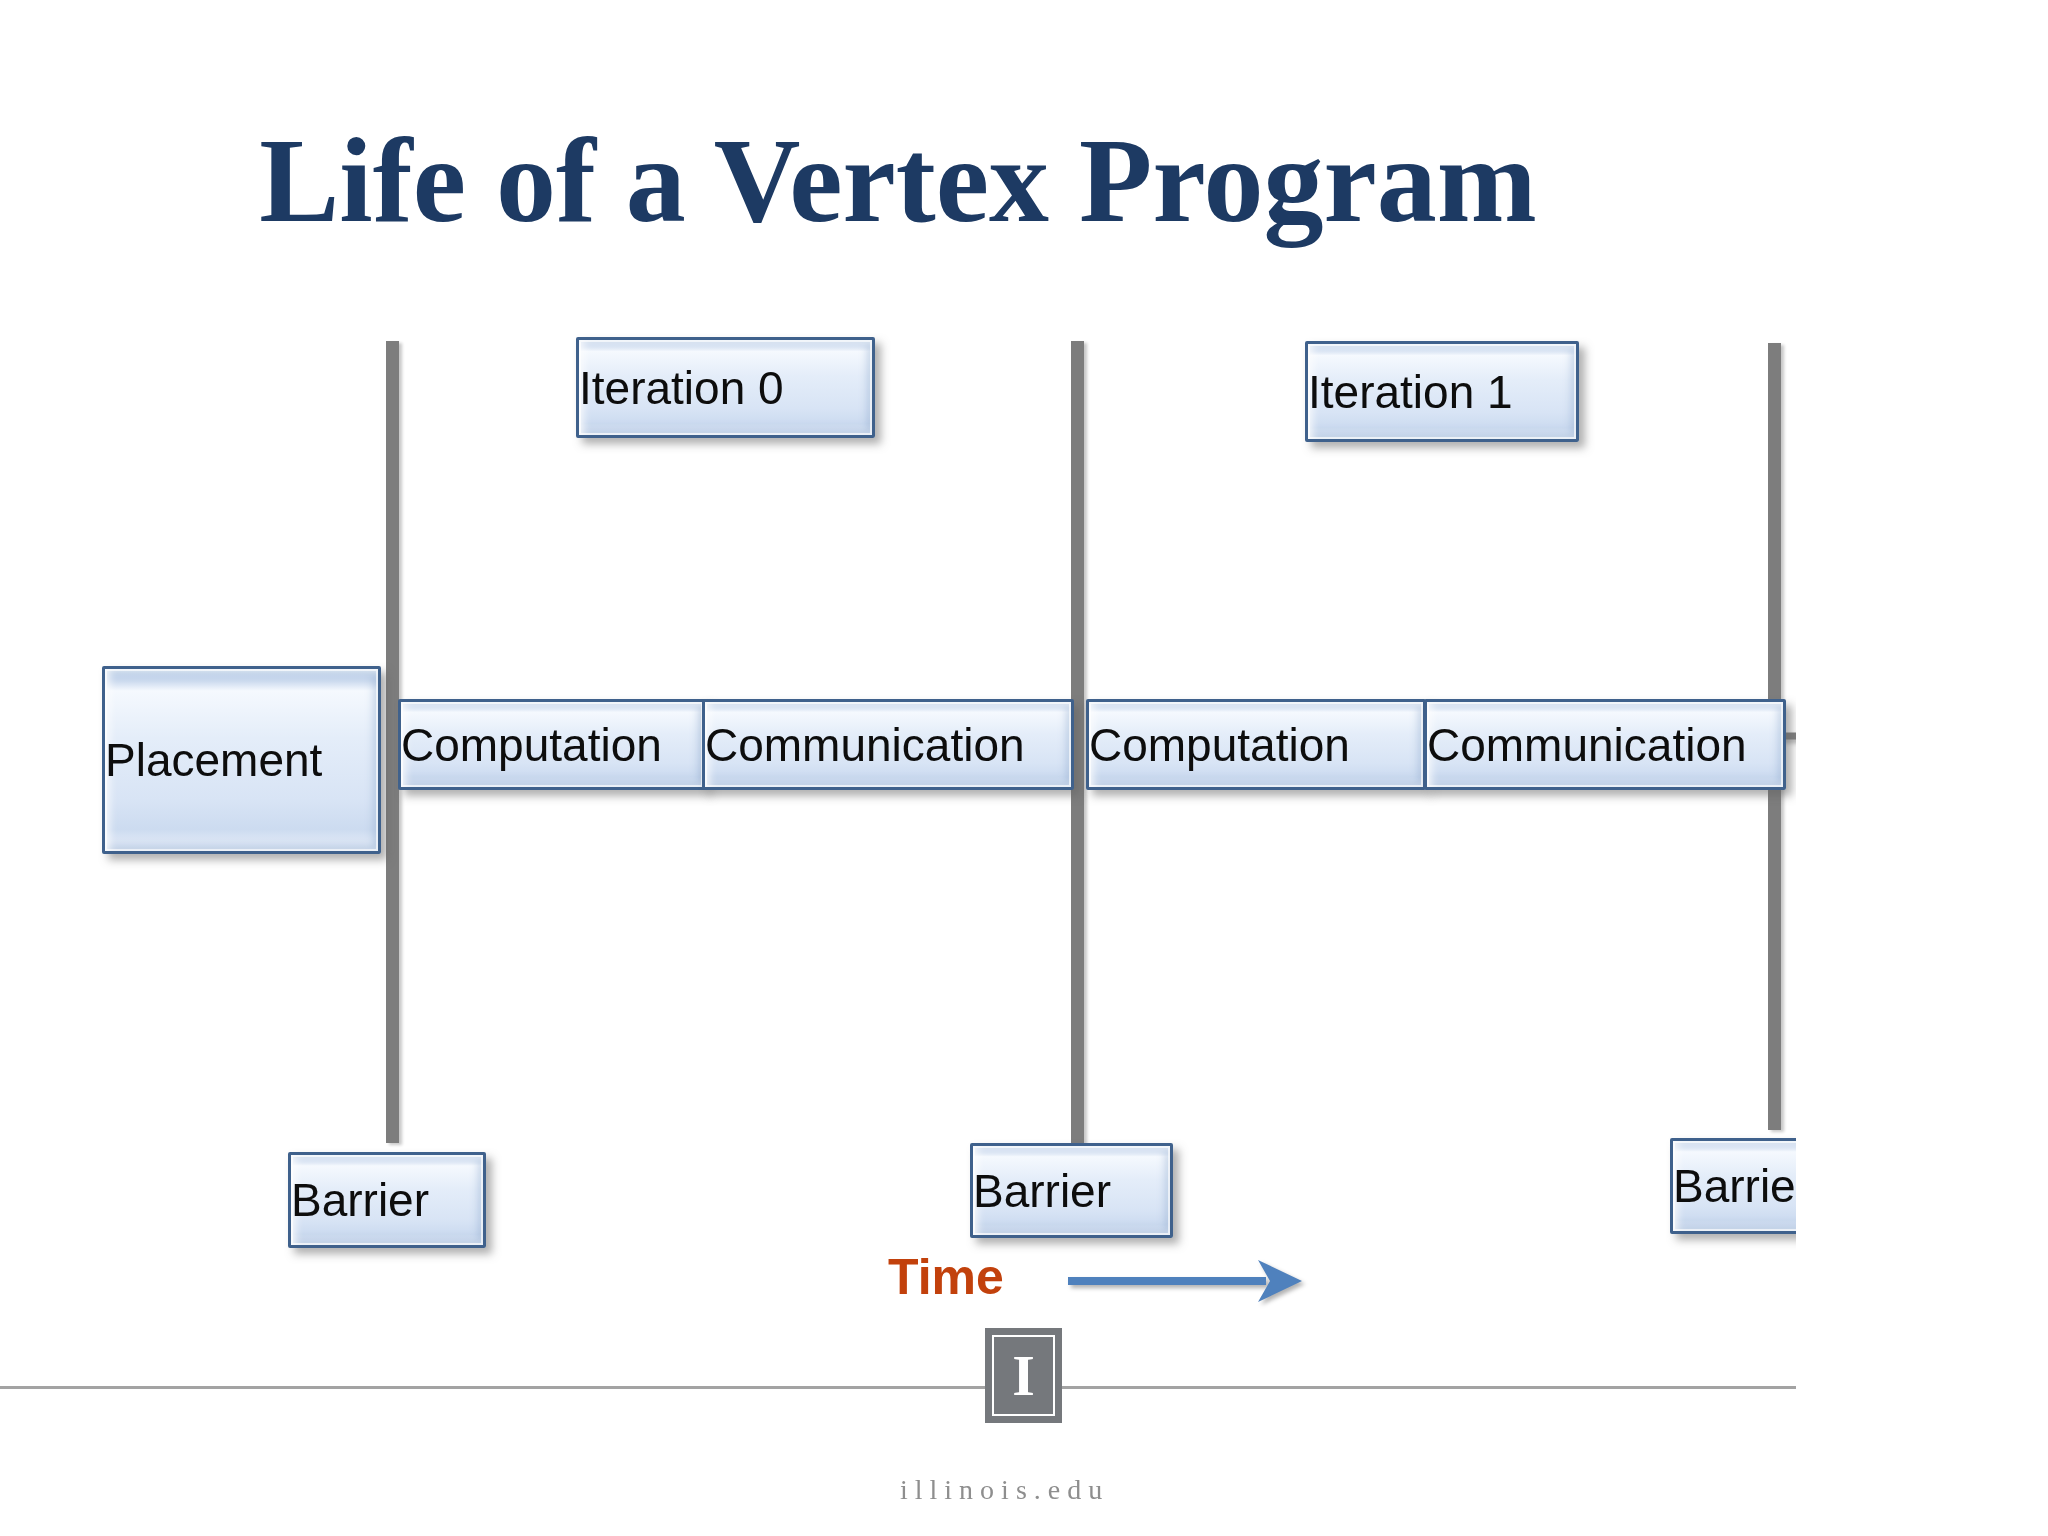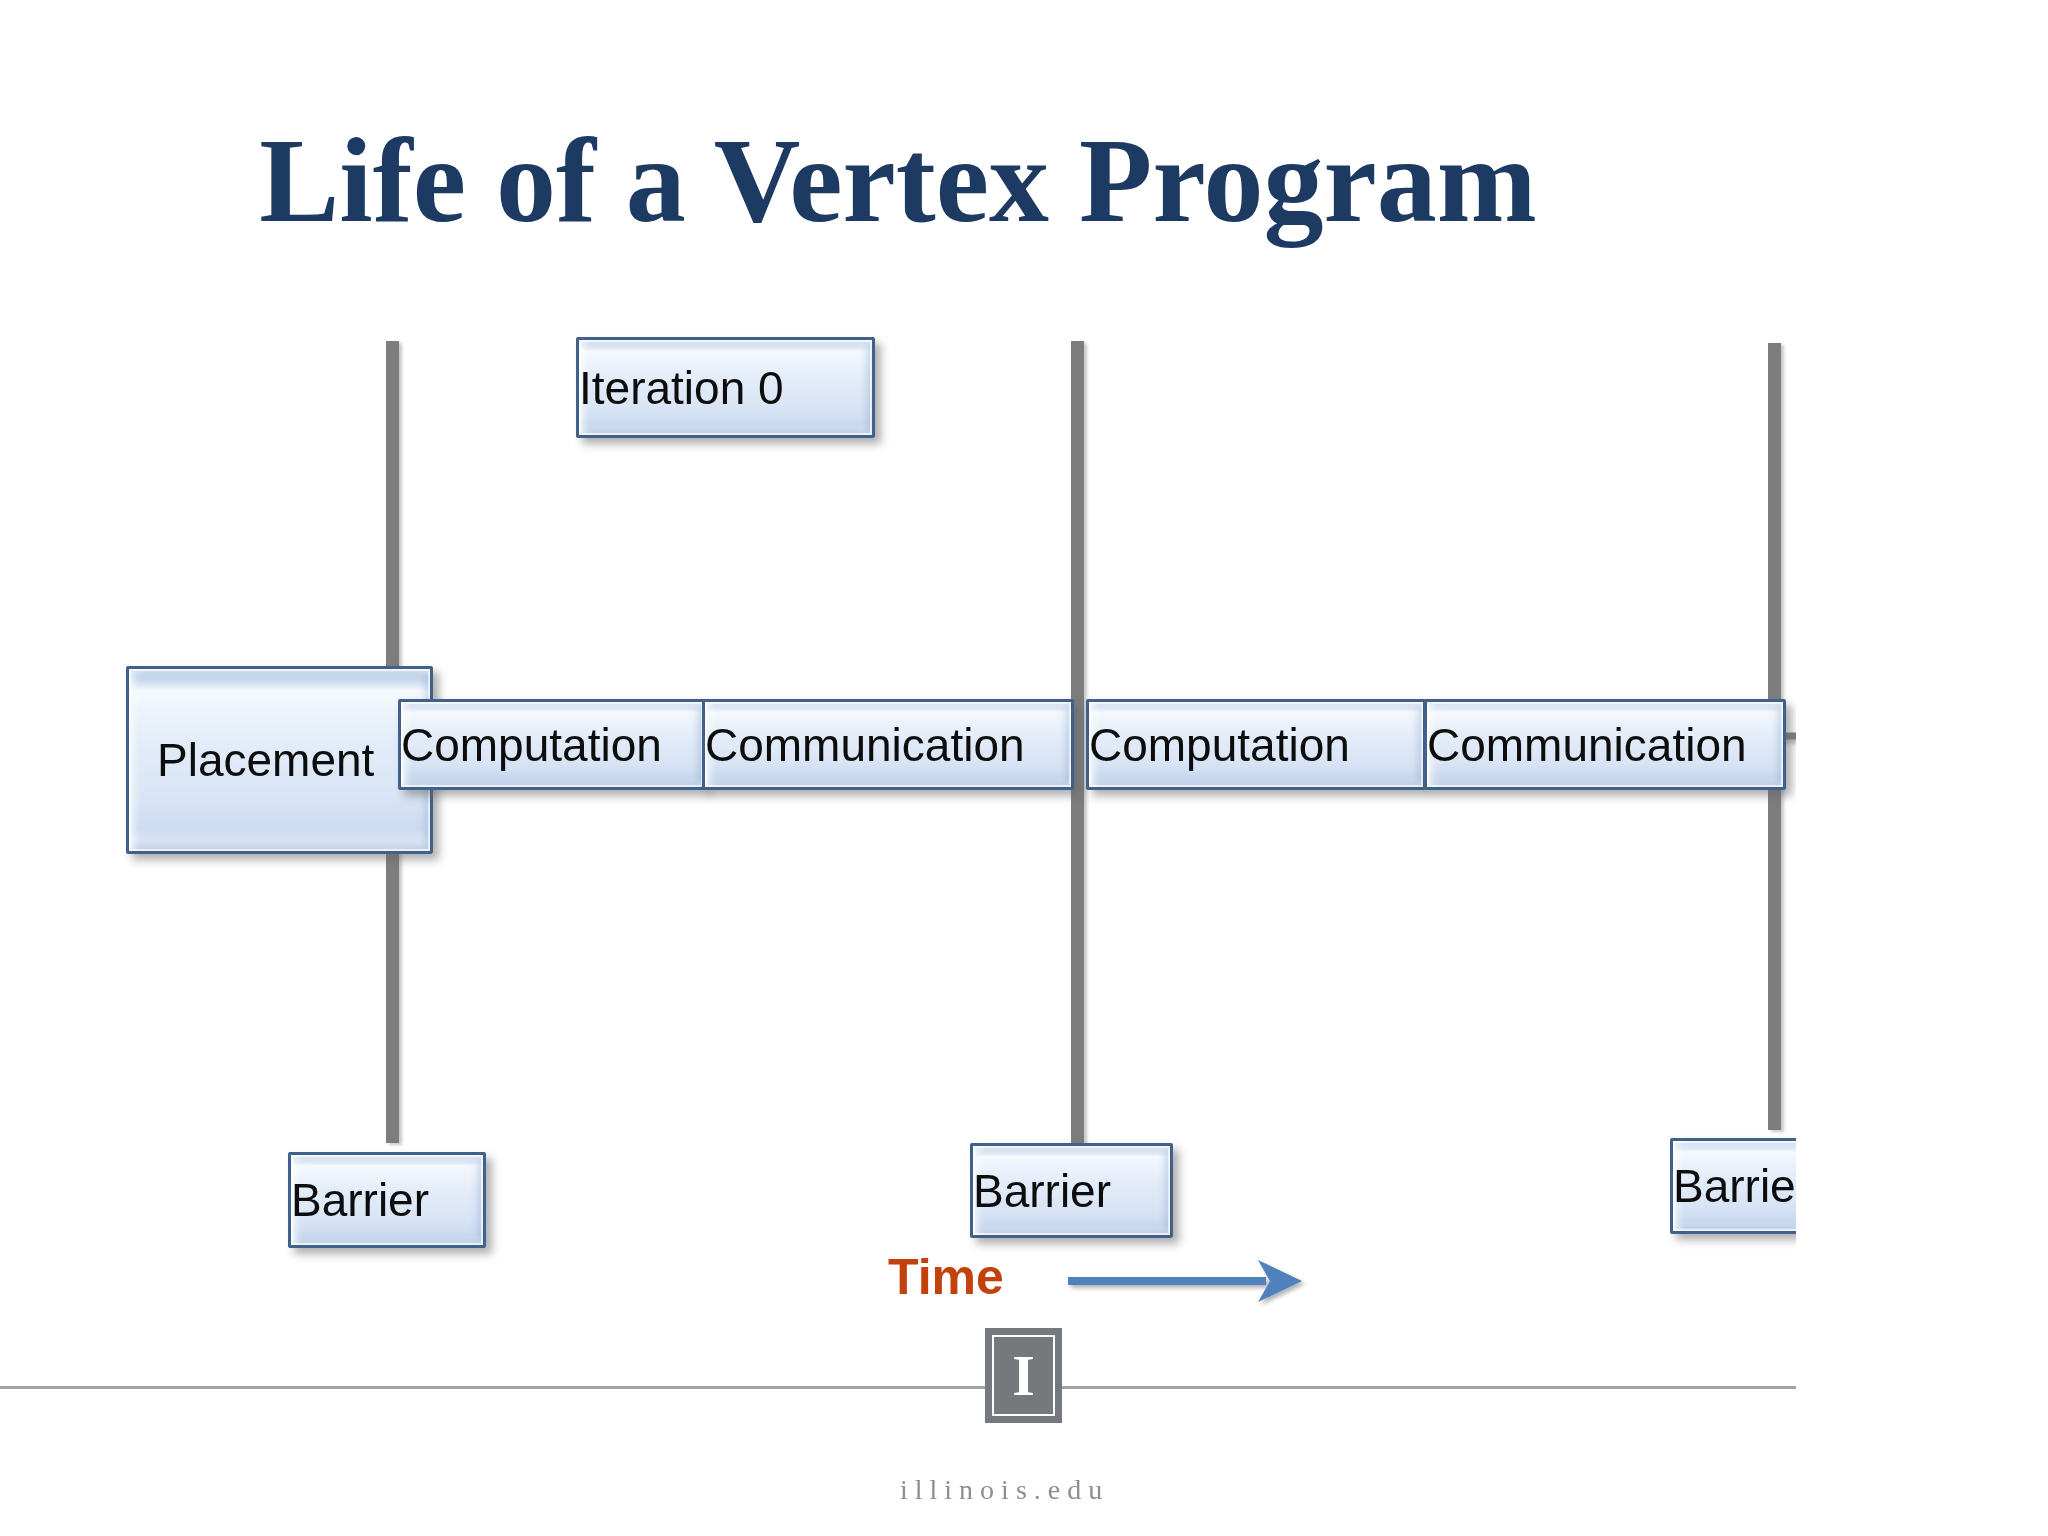--- a/index.html
+++ b/index.html
@@ -22,21 +22,21 @@
     background:linear-gradient(180deg,#7fa3cd 0%,#b7cbe7 4%,#f5f9fe 12%,#e4edf9 38%,#d8e4f5 72%,#ccdbf0 88%,#ebf1fb 100%);
     border:3px solid #3f618c;border-radius:2px;
     box-shadow:inset 0 0 0 2px rgba(255,255,255,.65),
                inset 4px 4px 8px rgba(255,255,255,.9),
                inset -4px -5px 8px rgba(125,155,195,.45),
                6px 6px 9px rgba(100,100,100,.5);
     font-size:46px;white-space:nowrap;text-align:center;color:#0d0d0d;
   }
   .iter0{left:576px;top:337px;width:293px;height:95px;}
   .iter1{left:1305px;top:341px;width:268px;height:95px;}
-  .placement{left:126px;top:666px;width:273px;height:182px;line-height:1.45;padding-left:28px;}
+  .placement{left:102px;top:666px;width:273px;height:182px;line-height:1.45;}
   .phase1{left:398px;top:699px;width:302px;height:85px;}
   .phase2{left:702px;top:699px;width:366px;height:85px;}
   .phase3{left:1086px;top:699px;width:334px;height:85px;}
   .phase4{left:1424px;top:699px;width:356px;height:85px;}
   .barrier1{left:288px;top:1152px;width:192px;height:90px;}
   .barrier2{left:970px;top:1143px;width:197px;height:89px;}
   .barrier3{left:1670px;top:1138px;width:195px;height:90px;}
   .flow-arrow{position:absolute;left:1778px;top:703px;z-index:1;
     filter:drop-shadow(3px 4px 2px rgba(0,0,0,.25));}
   .time{position:absolute;left:888px;top:1248px;font-size:50px;font-weight:bold;color:#c2410c;}
@@ -69,20 +69,23 @@
   <div class="vline vline2"></div>
   <div class="vline vline3"></div>
 
   <svg class="flow-arrow" width="160" height="62" viewBox="0 0 160 62">
     <path d="M0 33 H128" stroke="#7f7f7f" stroke-width="7" fill="none"></path>
     <path d="M106 11 L140 33 L106 55" stroke="#7f7f7f" stroke-width="9" fill="none" stroke-linejoin="miter"></path>
   </svg>
 
   <div class="box iter0">
     <span>Iteration 0</span>
+  </div>
+  <div class="box iter1">
+    <span>Iteration 1</span>
   </div>
 
   <div class="box placement">
     <span>
       <span style="display:block">Placement</span>
     </span>
   </div>
 
   <div class="box phase1">
     <span>Computation</span>

